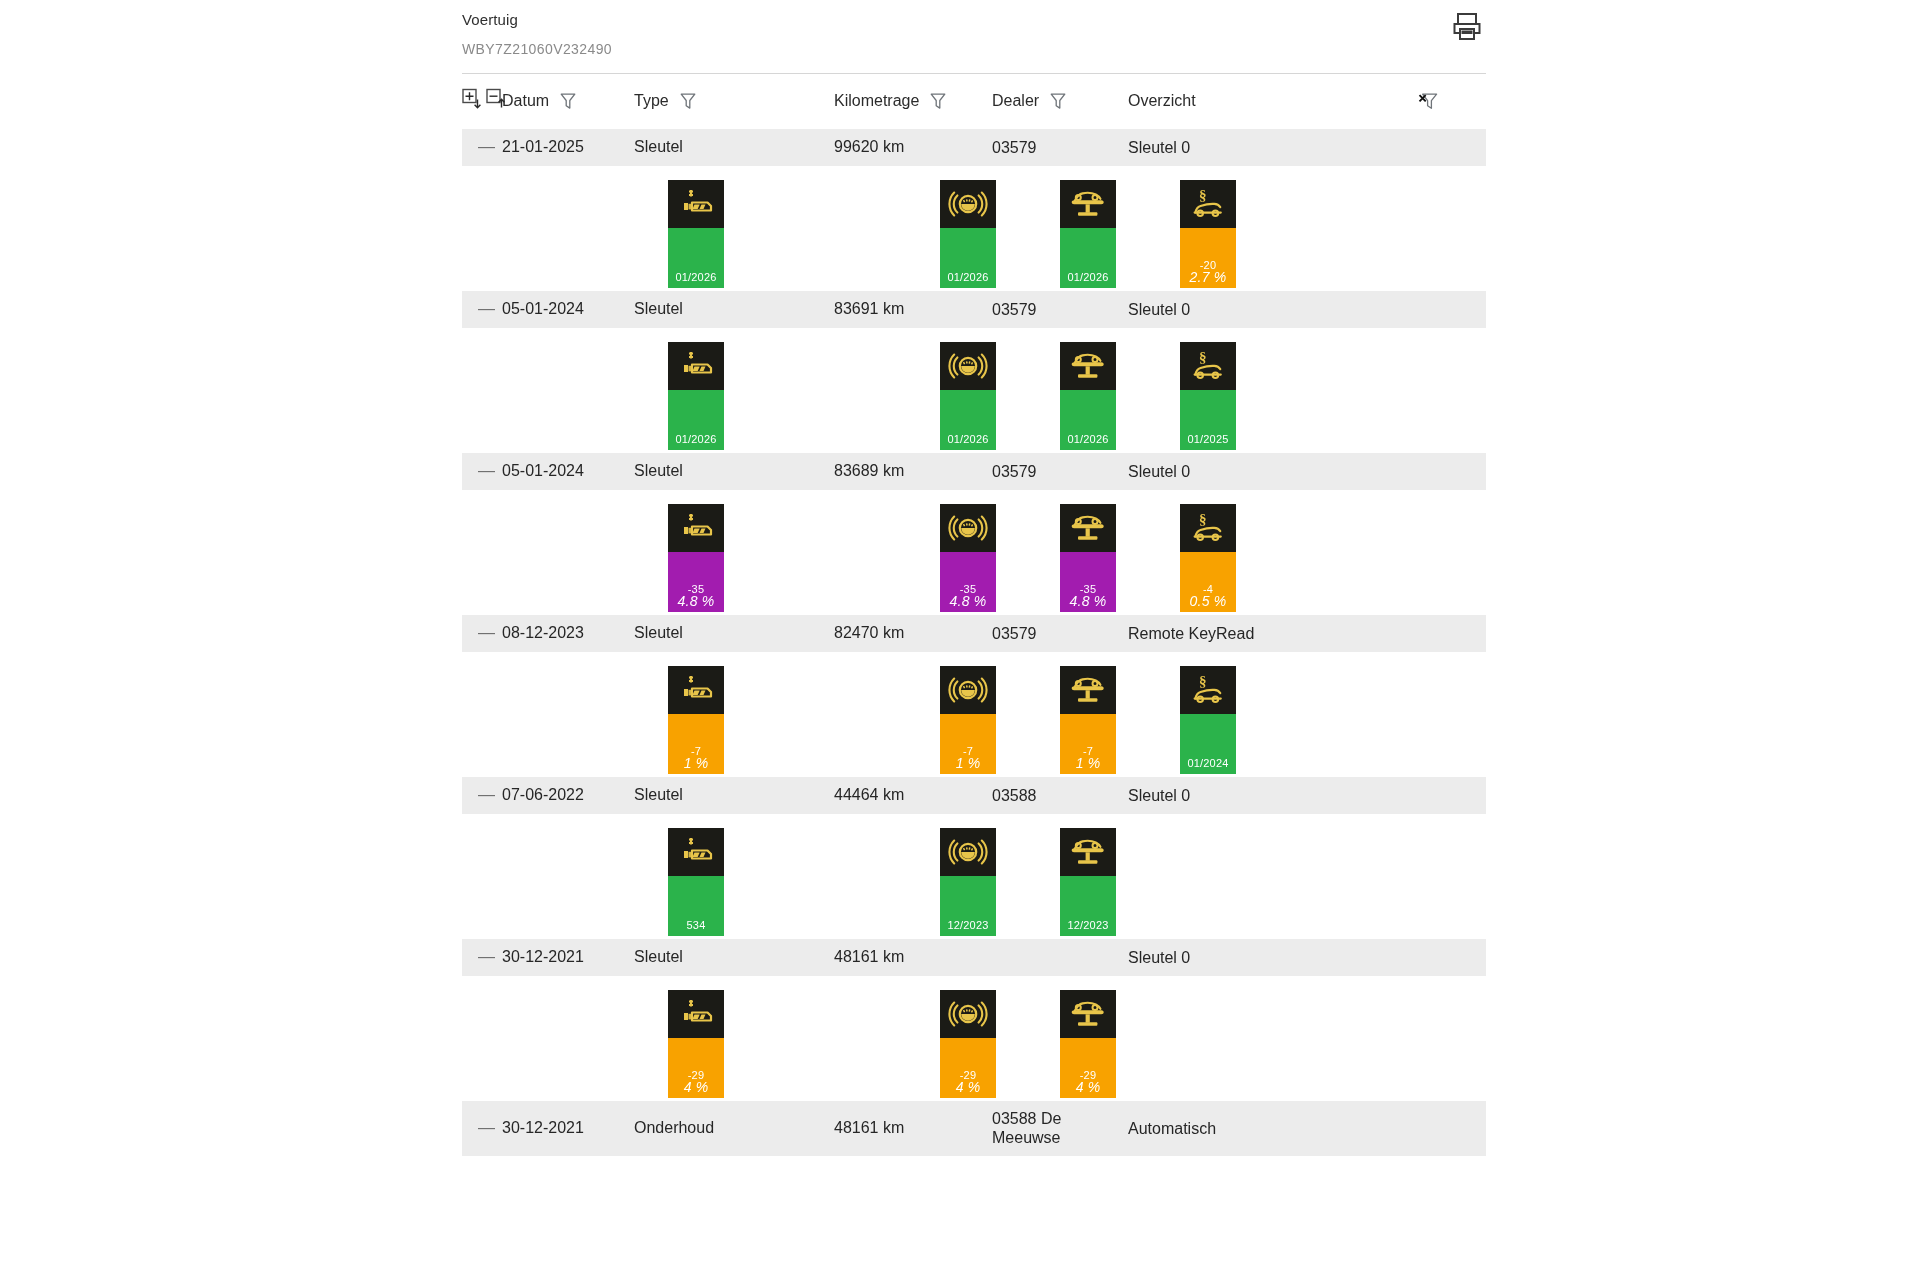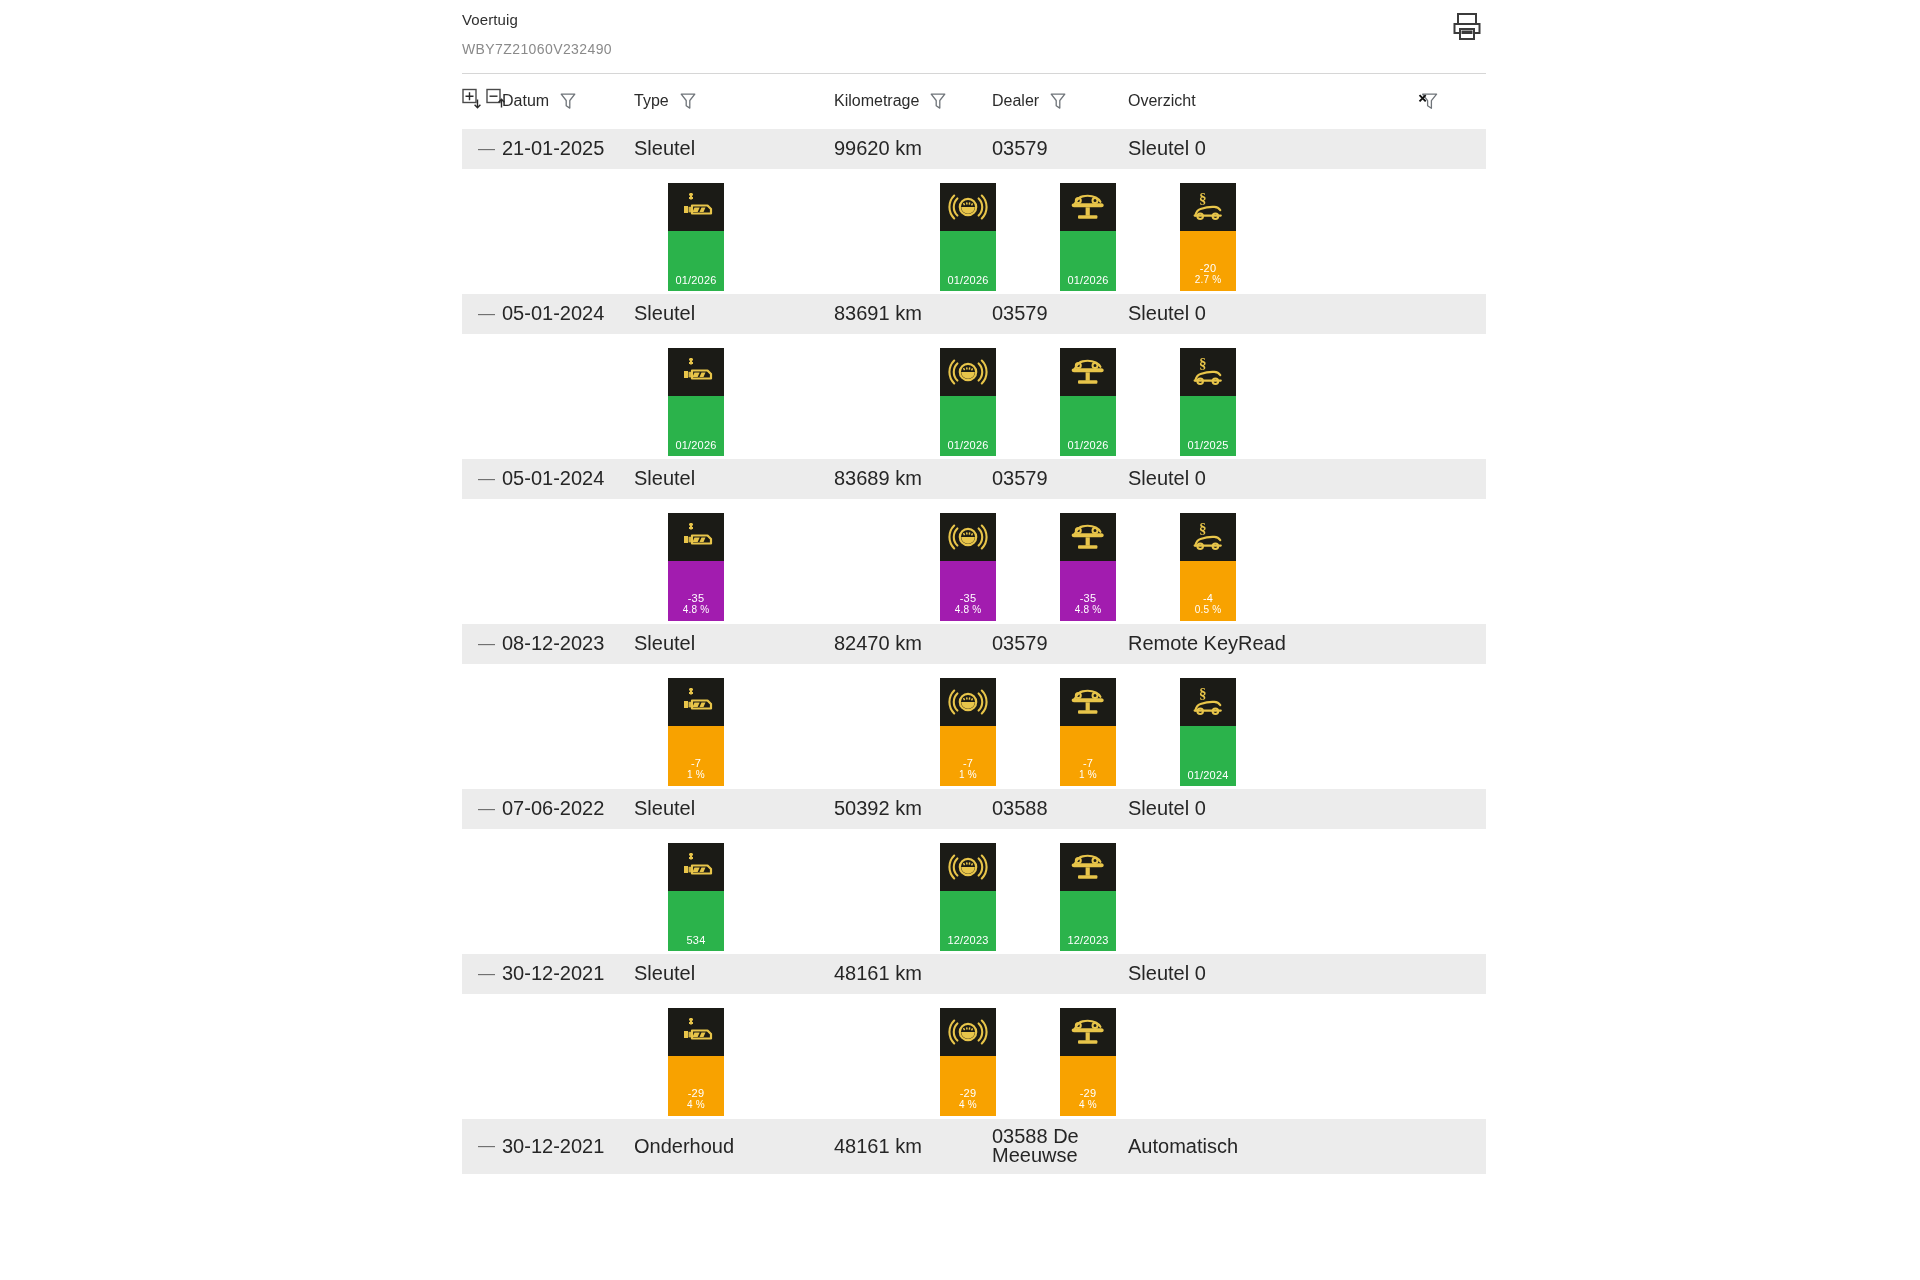--- a/index.html
+++ b/index.html
@@ -79,21 +79,21 @@
     padding: 14px 0 14px 0;
     vertical-align: middle;
     white-space: nowrap;
   }
   th .thw { display: inline-flex; align-items: center; gap: 11px; }
   .funnel { display: inline-block; vertical-align: -2px; }
   .sort-icons { display: inline-flex; gap: 4px; align-items: center; }
 
   tbody tr.datarow td {
     background: #ececec;
-    font-size: 20px;
+    font-size: 16px;
     color: #262626;
     padding: 8px 0 9px 0;
     vertical-align: middle;
     white-space: nowrap;
     border-top: 1px solid #ffffff;
   }
   tbody tr.datarow td.dash {
     color: #6d6d6d;
     padding-left: 16px;
     font-size: 17px;
@@ -134,21 +134,21 @@
     flex-direction: column;
     align-items: center;
     justify-content: flex-end;
     padding-bottom: 5px;
     color: #ffffff;
     font-size: 11px;
     line-height: 12px;
     letter-spacing: .2px;
     text-align: center;
   }
-  .tile .val .v2 { font-size: 10px; }
+  .tile .val .v2 { font-size: 14px; font-style: italic; }
   .st-green  .val { background: #2bb34b; }
   .st-orange .val { background: #f8a200; }
   .st-red    .val { background: #a21caf; }
 
   .tile.p1 { left: 206px; }
   .tile.p2 { left: 478px; }
   .tile.p3 { left: 598px; }
   .tile.p4 { left: 718px; }
 
   svg { display: block; }
@@ -582,21 +582,21 @@
                     <div>01/2024</div>
                   </div>
                 </div>
               </div>
             </td>
           </tr>
           <tr class="datarow">
             <td class="dash">—</td>
             <td>07-06-2022</td>
             <td>Sleutel</td>
-            <td>50392 km</td>
+            <td>44464 km</td>
             <td class="wrapcell">03588</td>
             <td class="wrapcell">Sleutel 0</td>
             <td></td>
           </tr>
           <tr class="tilerow">
             <td colspan="7">
               <div class="tile-area">
                 <div class="tile p1 st-green">
                   <div class="ic">
                     <svg width="40" height="34" viewBox="0 0 40 34">

